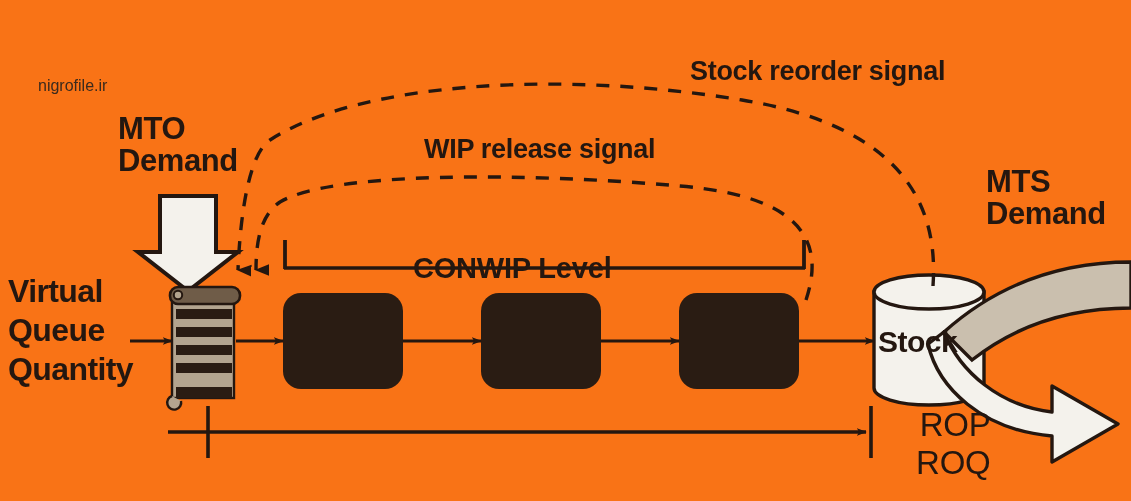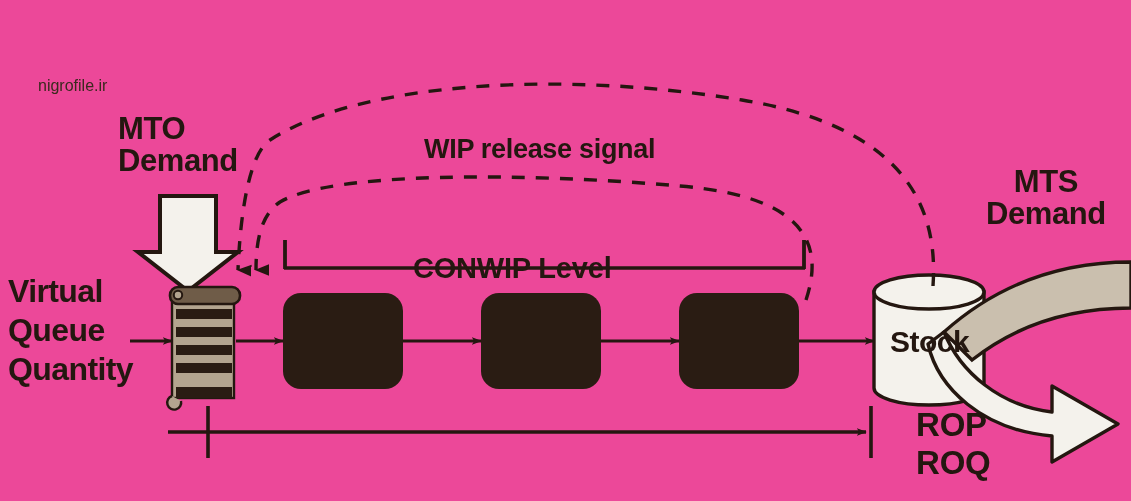--- a/index.html
+++ b/index.html
@@ -4,21 +4,21 @@
 <style>
   html, body {
     margin: 0;
     padding: 0;
     background: #ffffff;
   }
   #canvas {
     position: relative;
     width: 1131px;
     height: 501px;
-    background: #ec4899;
+    background: #f97316;
     overflow: hidden;
     font-family: "Liberation Sans", sans-serif;
     color: #241710;
   }
   #svg-layer {
     position: absolute;
     left: 0; top: 0;
     width: 1131px;
     height: 501px;
   }
@@ -53,24 +53,25 @@
     font-weight: bold;
     font-size: 30px;
     letter-spacing: -0.3px;
   }
   .stock-lbl {
     font-weight: bold;
     font-size: 30px;
     letter-spacing: -0.5px;
   }
   .rop-lbl {
-    font-weight: bold;
+    font-weight: normal;
     font-size: 33px;
     letter-spacing: -0.2px;
     line-height: 1.16;
+    text-align: right;
   }
   .vqq {
     font-weight: bold;
     font-size: 32px;
     letter-spacing: -0.6px;
     line-height: 1.22;
   }
 </style>
 </head>
 <body>
@@ -151,31 +152,32 @@
     </g>
   </svg>
 
   <div class="lbl watermark" style="left:38px; top:26px;">
     <div>nigrofile.ir</div>
   </div>
 
   <div class="lbl bold-head" style="left:118px; top:113px;">MTO
 Demand</div>
 
-  <div class="lbl bold-head" style="left:986px; top:166px;text-align:center;">MTS
+  <div class="lbl bold-head" style="left:986px; top:166px;">MTS
 Demand</div>
 
   <div class="lbl vqq" style="left:8px; top:272px;">Virtual
 Queue
 Quantity</div>
 
+  <div class="lbl sig" style="left:690px; top:57px;">Stock reorder signal</div>
 
   <div class="lbl sig" style="left:424px; top:135px;">WIP release signal</div>
 
   <div class="lbl conwip" style="left:413px; top:221px;margin-top:32px;">CONWIP Level</div>
 
 
-  <div class="lbl stock-lbl" style="left:878px; top:326px;margin-left:12px;">Stock</div>
+  <div class="lbl stock-lbl" style="left:878px; top:326px;">Stock</div>
 
   <div class="lbl rop-lbl" style="left:916px; top:406px;">ROP
 ROQ</div>
 
 </div>
 
 </body></html>

